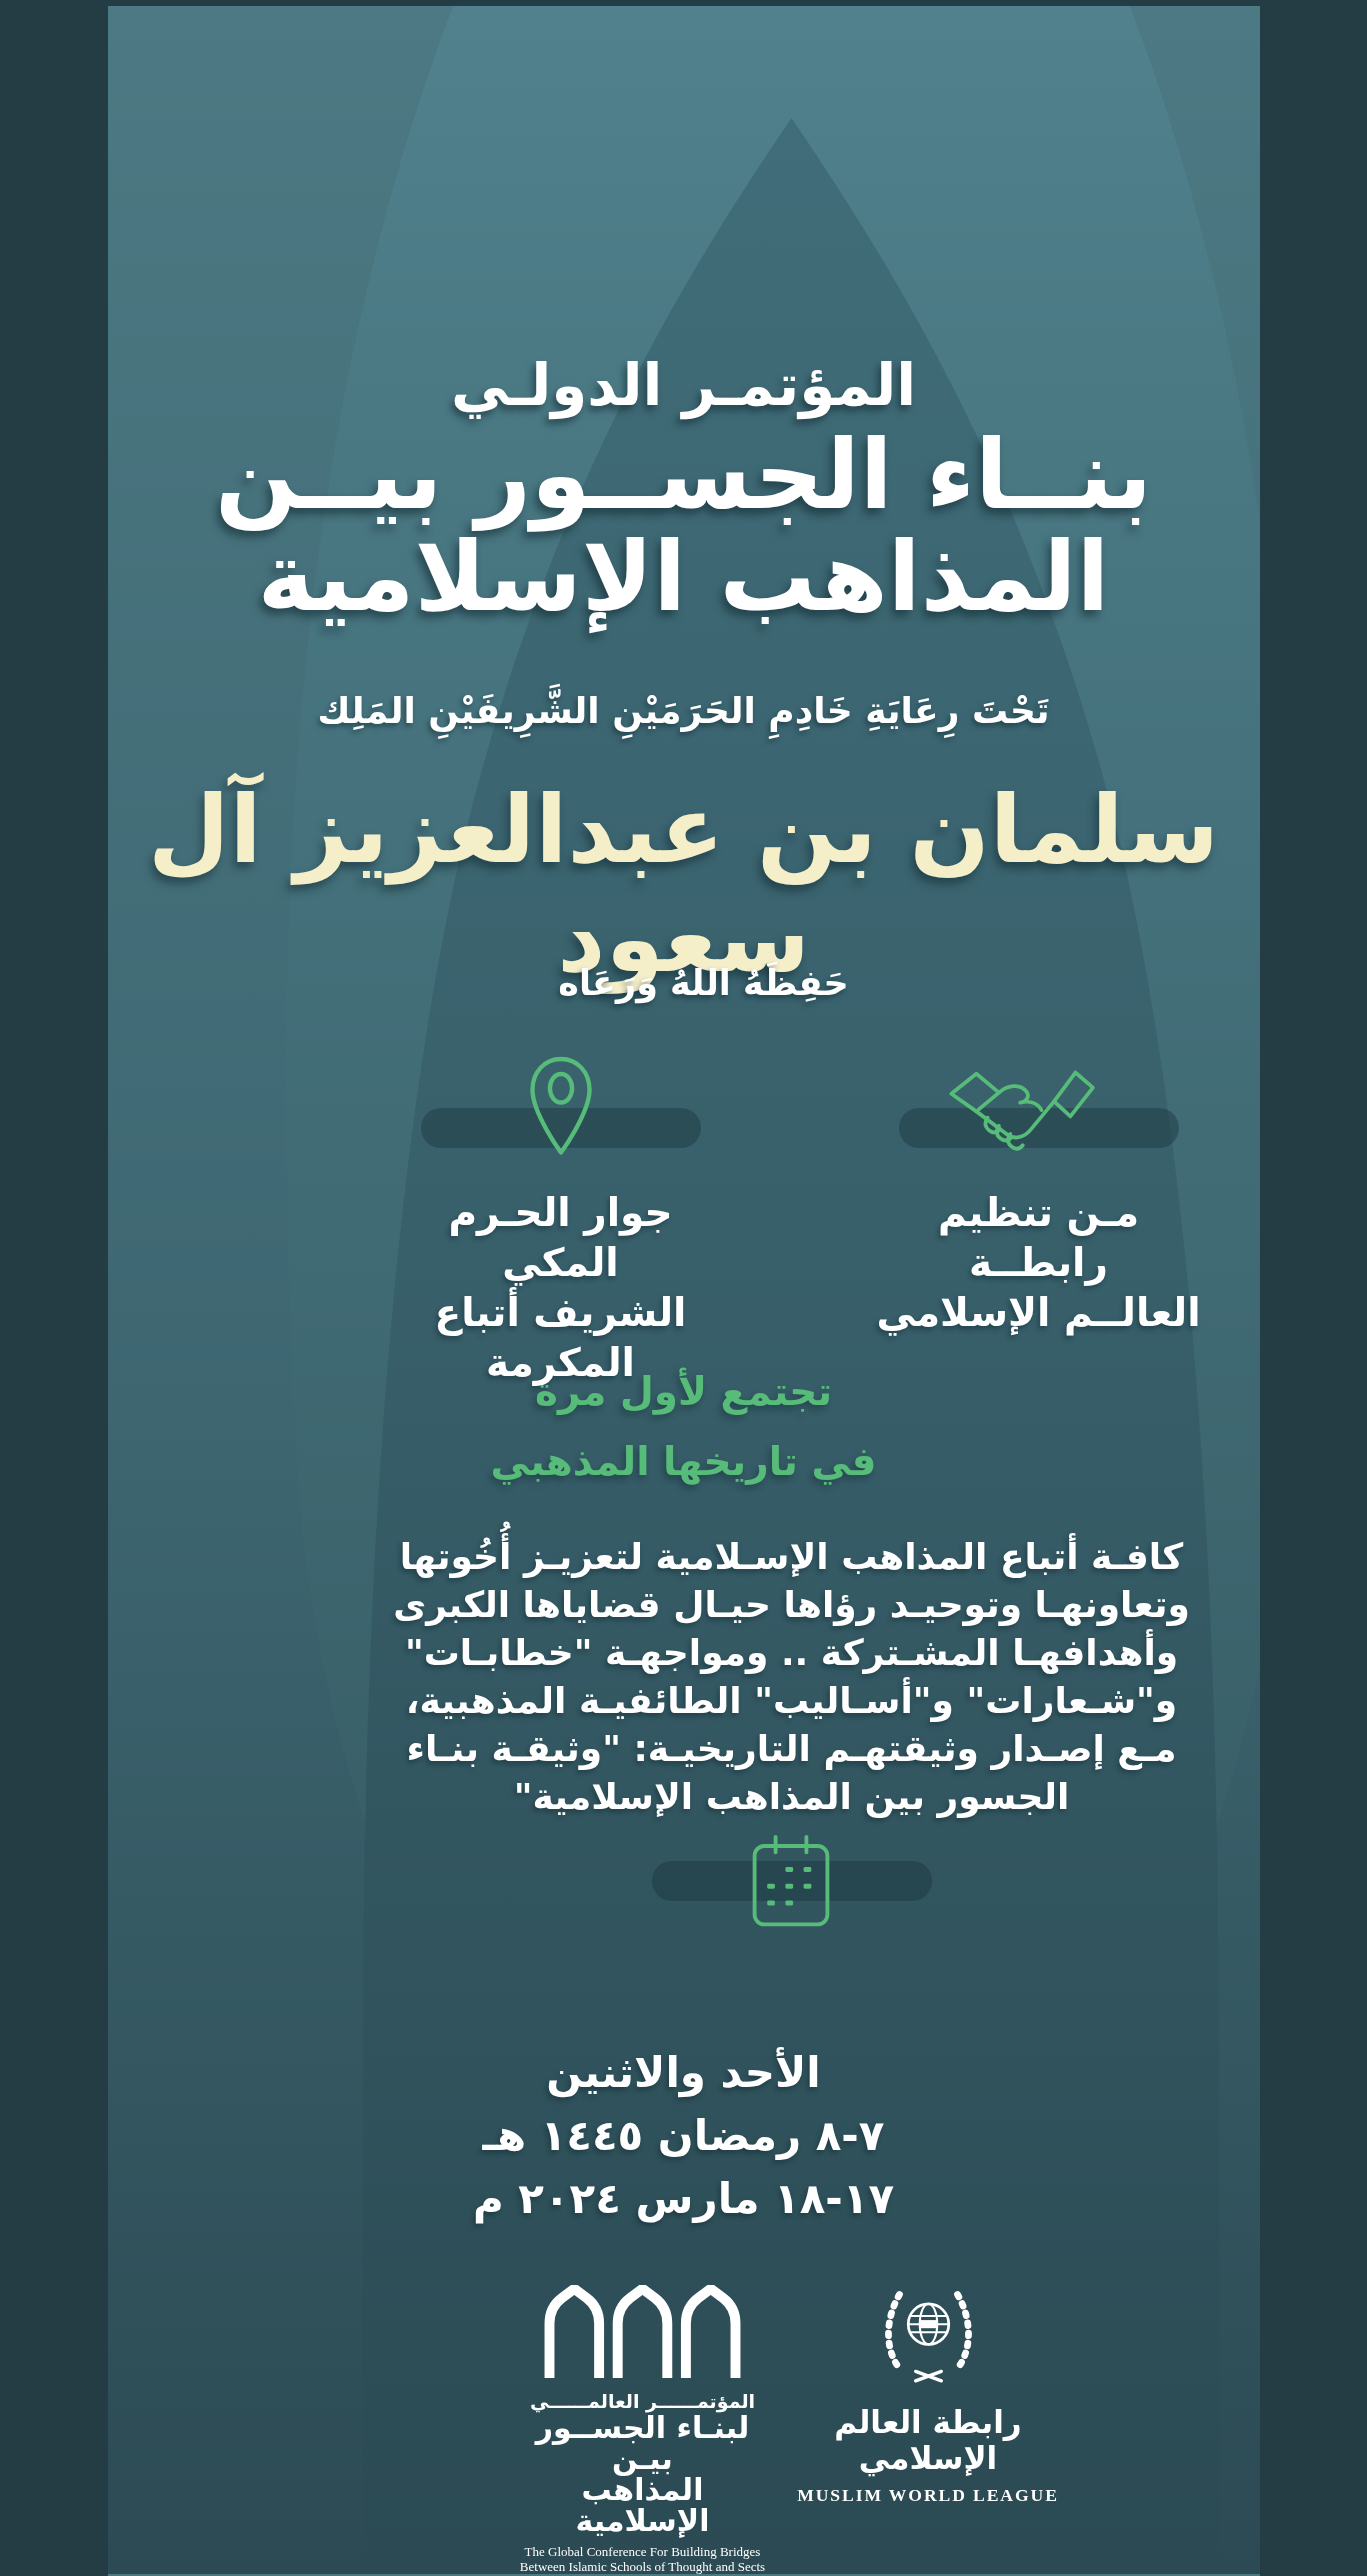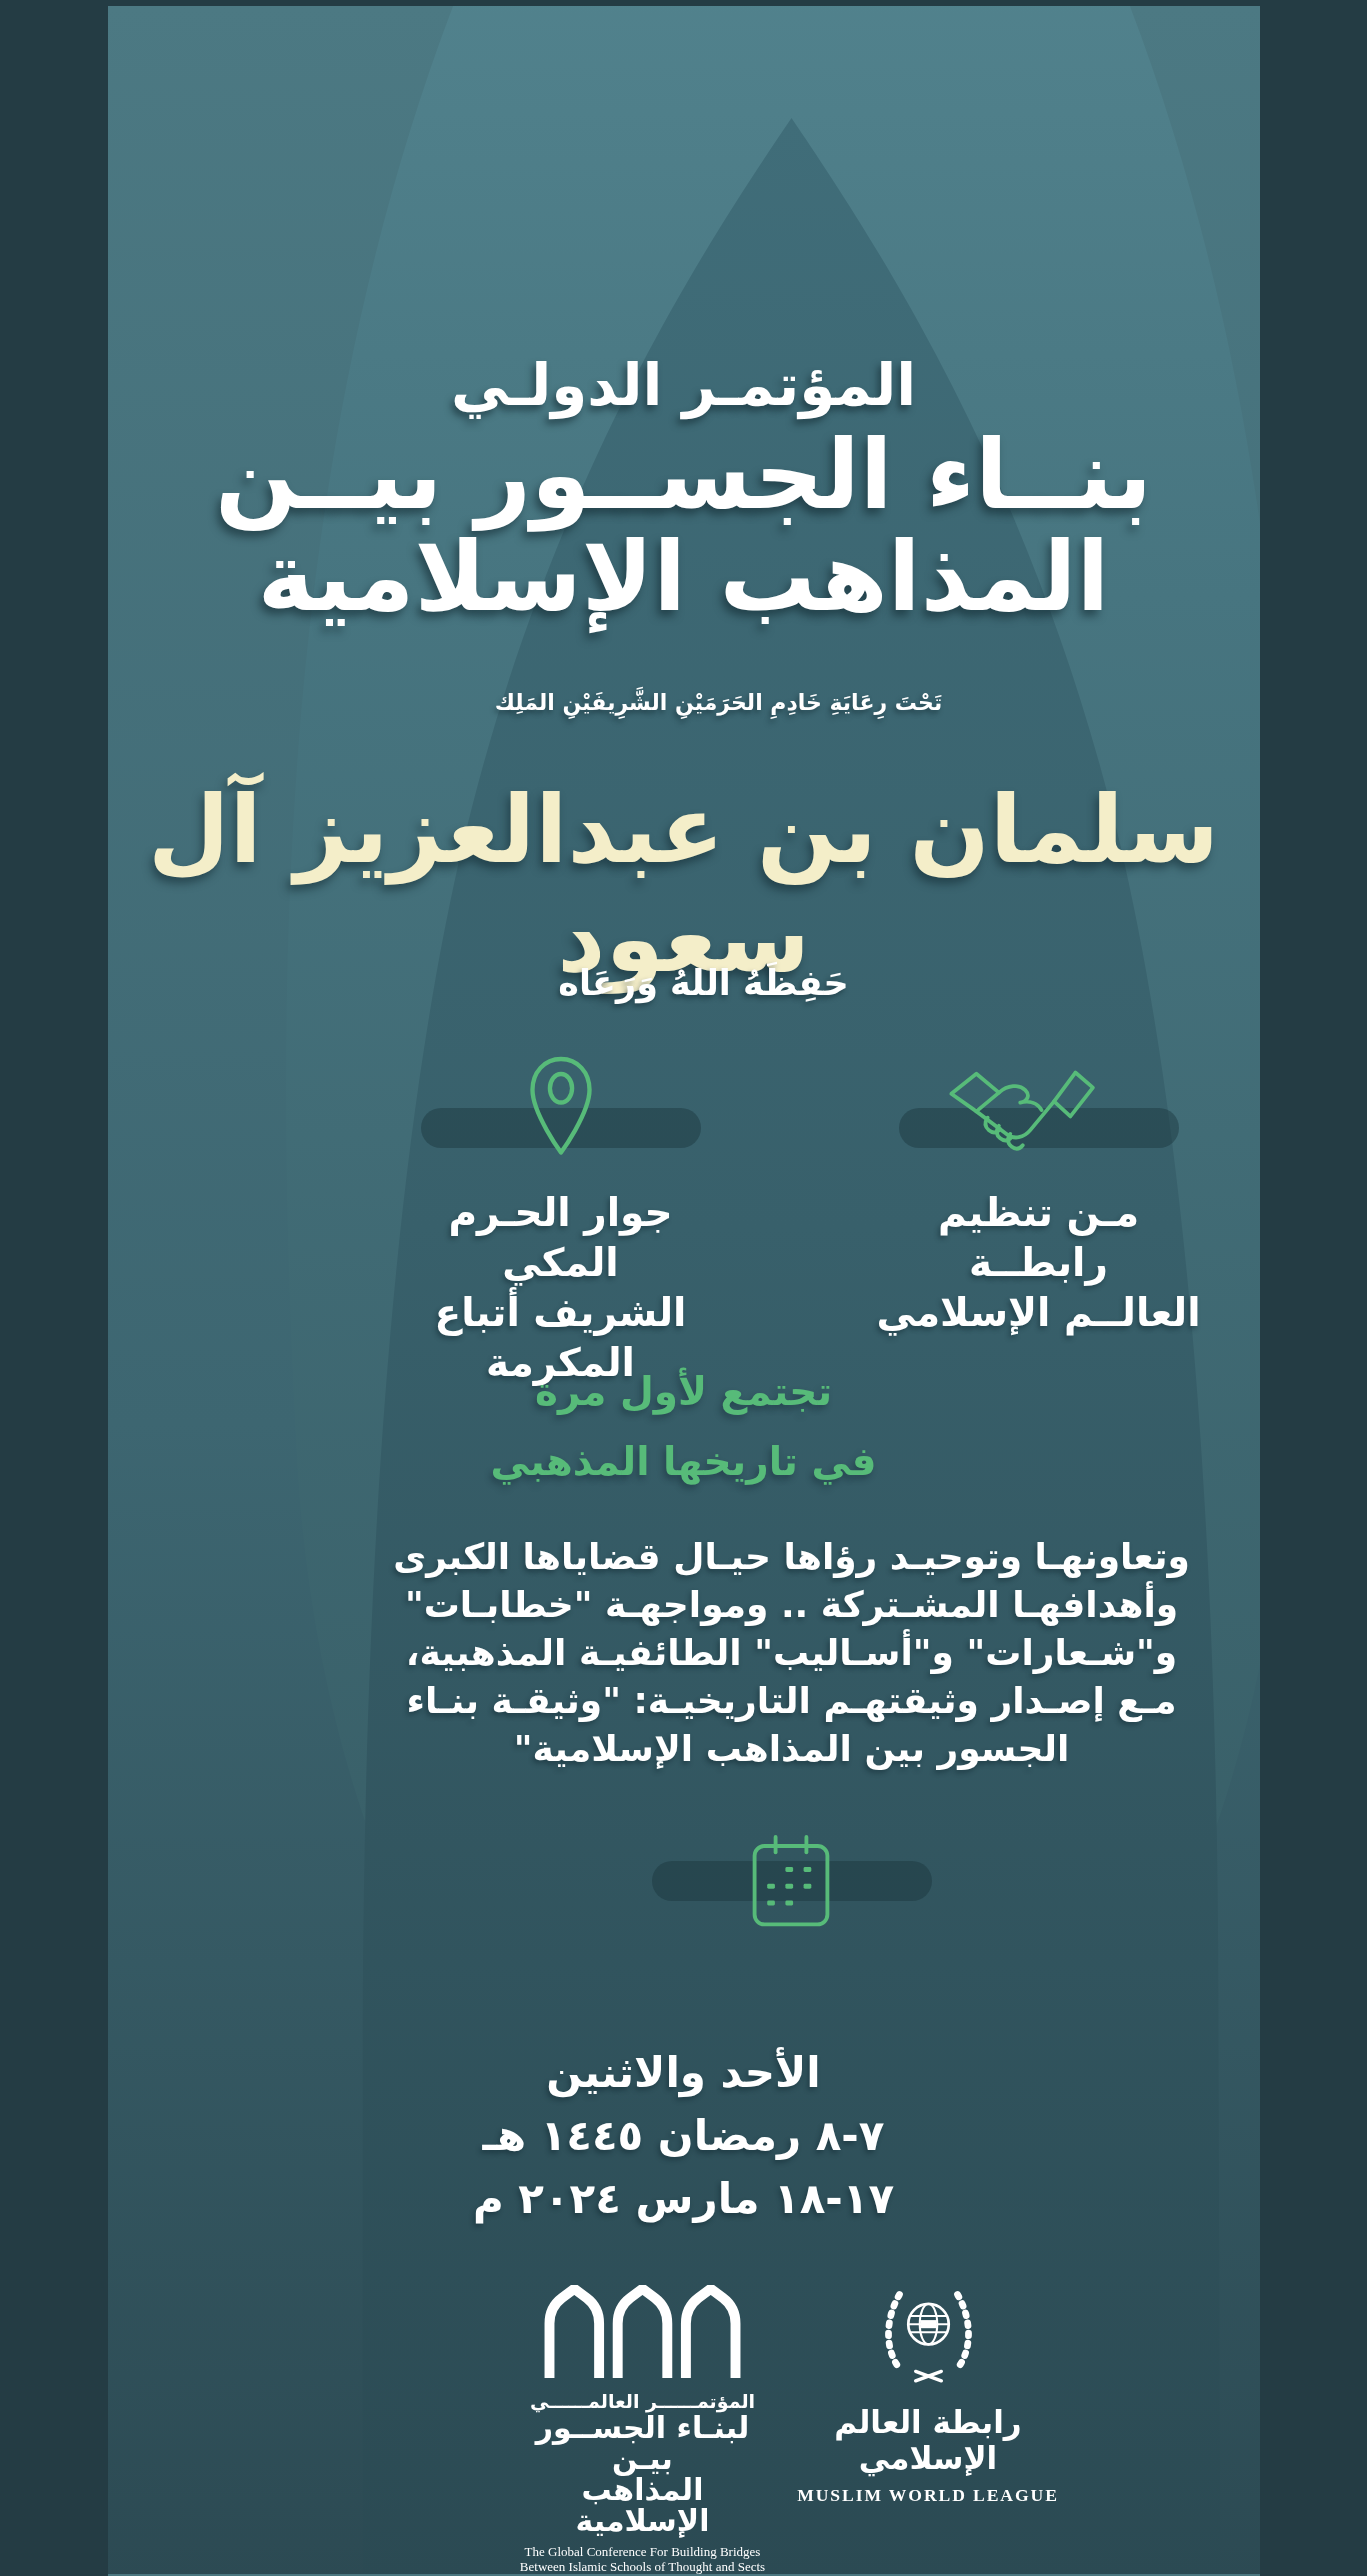--- a/index.html
+++ b/index.html
@@ -20,23 +20,22 @@
     font-size:58px;font-weight:bold;letter-spacing:0.6px;
     text-shadow:-3.1px 5px 7.5px rgba(14,36,44,.55);
   }
   .title{
     left:0;width:100%;top:418px;
     font-size:96px;line-height:102px;font-weight:bold;
     text-shadow:-3.8px 6.3px 8.8px rgba(14,36,44,.55);
   }
   .patronage-intro{
     left:0;width:100%;top:684px;
-    font-size:22px;font-weight:bold;
+    font-size:36px;font-weight:bold;
     text-shadow:-1.9px 3.1px 5px rgba(14,36,44,.5);
-    padding-left:35px;
   }
   .king-name{
     left:0;width:100%;top:769px;
     font-size:94px;font-weight:bold;color:#F4EEC9;
     text-shadow:-3.1px 5.7px 8.8px rgba(14,36,44,.5);
   }
   .blessing{
     left:0;width:100%;top:957px;
     font-size:35px;font-weight:bold;
     text-shadow:-1.9px 3.1px 5px rgba(14,36,44,.5);
@@ -160,20 +159,21 @@
     <div>مـن تنظيم رابطــة</div>
     <div>العالــم الإسلامي</div>
   </div>
 
   <div class="layer ctr highlight" dir="rtl">
     <div>تجتمع لأول مرة</div>
     <div>في تاريخها المذهبي</div>
   </div>
 
   <div class="layer ctr body-par" dir="rtl">
+    <div>كافـة أتباع المذاهب الإسـلامية لتعزيـز أُخُوتها</div>
     <div>وتعاونهـا وتوحيـد رؤاها حيـال قضاياها الكبرى</div>
     <div>وأهدافهـا المشـتركة .. ومواجهـة "خطابـات"</div>
     <div>و"شـعارات" و"أسـاليب" الطائفيـة المذهبية،</div>
     <div>مـع إصـدار وثيقتهـم التاريخيـة: "وثيقـة بنـاء</div>
     <div>الجسور بين المذاهب الإسلامية"</div>
   </div>
 
   <div class="pill layer" style="left:544px;top:1855px;"></div>
   <svg class="icon-svg layer" style="left:641px;top:1827px;" width="84" height="96" viewBox="0 0 120 136">
     <g fill="none" stroke="#57BB79" stroke-width="5.5" stroke-linecap="round">

